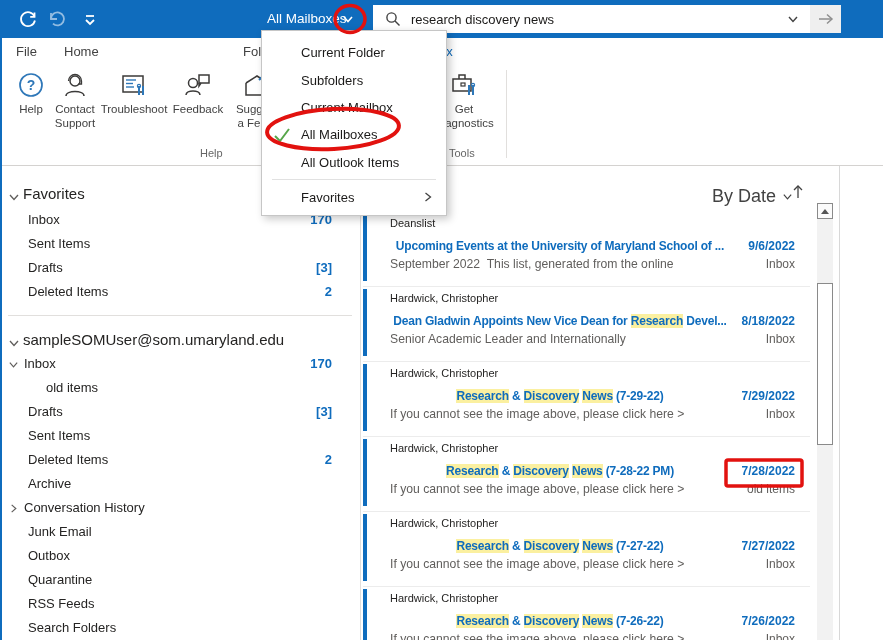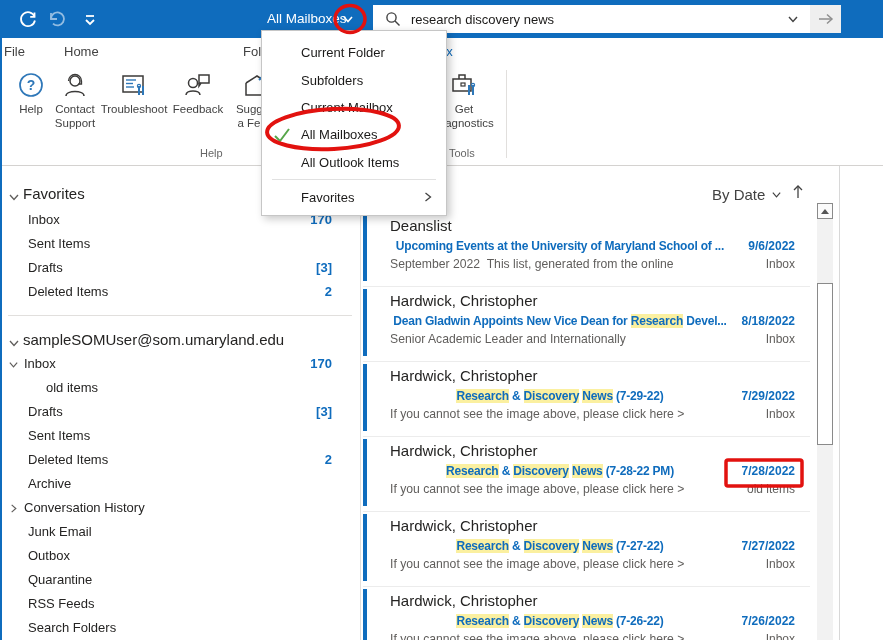--- a/index.html
+++ b/index.html
@@ -34,26 +34,26 @@
   .fp-chev { position:absolute; left:8px; top:7px; width:12px; height:12px; }
   .fp-row { position:absolute; left:0; width:360px; height:24px; font-size:13px; color:#252423; cursor:pointer; }
   .fp-row .fl { position:absolute; left:28px; top:4px; white-space:nowrap; }
   .fp-row .fl.ind2 { left:46px; }
   .fp-row .fc { position:absolute; right:28px; top:4px; font-weight:bold; color:#0F6CBD; }
   .fp-div { position:absolute; left:8px; width:344px; height:1px; background:#e1dfdd; }
 
   
   .vdiv { position:absolute; top:166px; bottom:0; width:1px; background:#e1dfdd; }
   .res-header-title { position:absolute; left:372px; top:184px; font-size:15px; font-weight:bold; color:#252423; }
-  .sort-ctrl { position:absolute; left:712px; top:186px; font-size:15px; color:#424242; cursor:pointer; display:flex; align-items:center; }
+  .sort-ctrl { position:absolute; left:712px; top:186px; font-size:18px; color:#424242; cursor:pointer; display:flex; align-items:center; }
   .sort-ctrl svg { margin-left:6px; }
   .sort-dir { position:absolute; left:790px; top:183px; width:16px; height:18px; cursor:pointer; }
   .mail-item { position:absolute; left:363px; width:447px; height:75px; background:#fff; cursor:pointer; border-bottom:1px solid #ececec; }
   .unread-bar { position:absolute; left:0; top:2px; bottom:5px; width:4px; background:#0F6CBD; }
-  .mi-sender { position:absolute; left:27px; top:5px; font-size:15px; color:#252423; white-space:nowrap; }
+  .mi-sender { position:absolute; left:27px; top:5px; font-size:11px; color:#252423; white-space:nowrap; }
   .mi-subject { position:absolute; left:27px; top:27px; width:340px; font-size:12px; font-weight:bold; color:#0F6CBD; white-space:nowrap; overflow:hidden; letter-spacing:-0.2px;text-align:center; }
   .mi-subject span { white-space:pre; }
   .mi-subject .hl { background:#FBF0A0; }
   .mi-preview { position:absolute; left:27px; top:45px; font-size:12.2px; color:#605e5c; white-space:pre; }
   .mi-date { position:absolute; right:15px; top:27px; font-size:12px; font-weight:bold; color:#0F6CBD; }
   .mi-folder { position:absolute; right:15px; top:45px; font-size:12px; color:#605e5c; }
   .partial-bar { position:absolute; left:363px; top:638px; width:4px; height:2px; background:#0F6CBD; }
 
   
   .scrollbar { position:absolute; left:817px; top:203px; bottom:0; width:16px; background:#f2f2f2; cursor:default; }
@@ -123,21 +123,21 @@
     </div>
     <div class="search-go">
       <svg viewBox="0 0 18 14" width="18" height="14" fill="none" stroke="#8f8f8f" stroke-width="1.5">
         <line x1="2" y1="7" x2="15" y2="7"></line>
         <polyline points="10,2.5 15,7 10,11.5"></polyline>
       </svg>
     </div>
   </div>
 
   <div class="ribbon">
-    <span class="rtab" style="left:4px;">File</span>
+    <span class="rtab" style="left:16px;">File</span>
     <span class="rtab" style="left:64px;">Home</span>
     <span class="rtab" style="left:243px;">Folder</span>
     <span class="rtab active" style="left:421px;">Inbox</span>
 
     <div class="rbtn" style="left:11px; width:40px;">
       <span class="ric">
         <svg viewBox="0 0 30 30" width="30" height="30" fill="none">
           <circle cx="15" cy="15" r="11" stroke="#2E77B8" stroke-width="1.7"></circle>
           <text x="15" y="20" text-anchor="middle" font-size="14" font-weight="bold" fill="#2E77B8" font-family="Liberation Sans, sans-serif">?</text>
         </svg>

